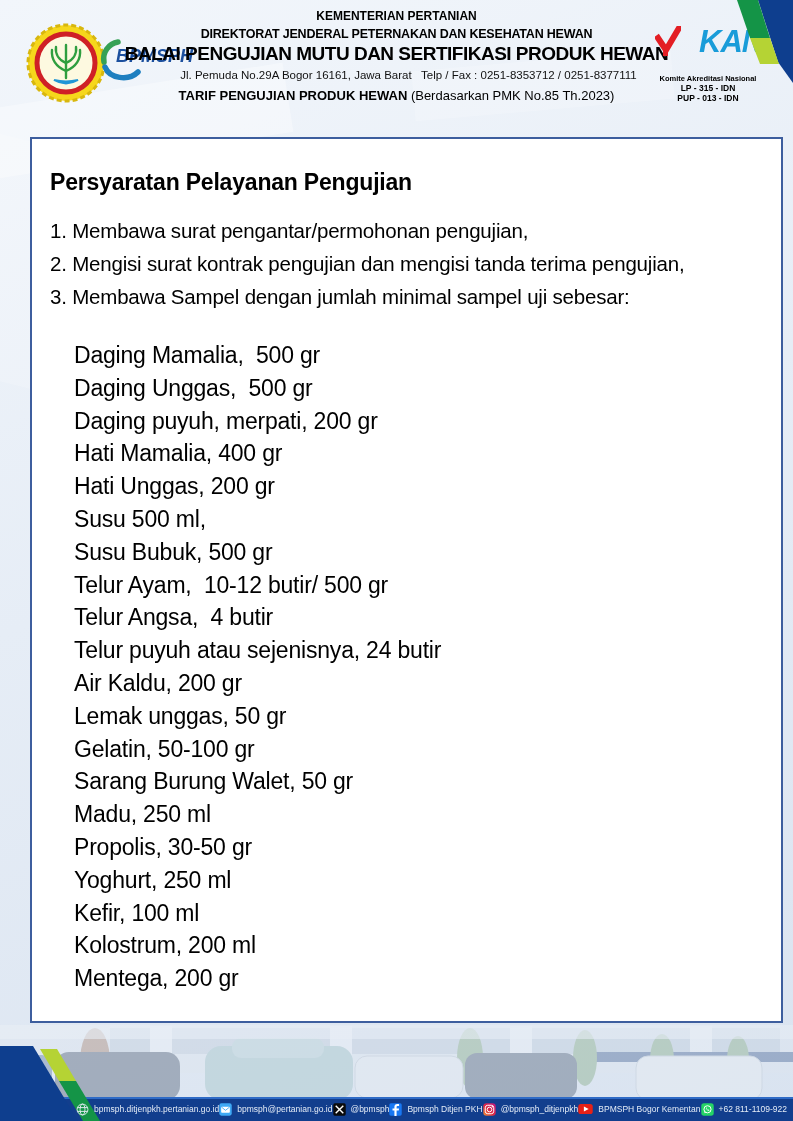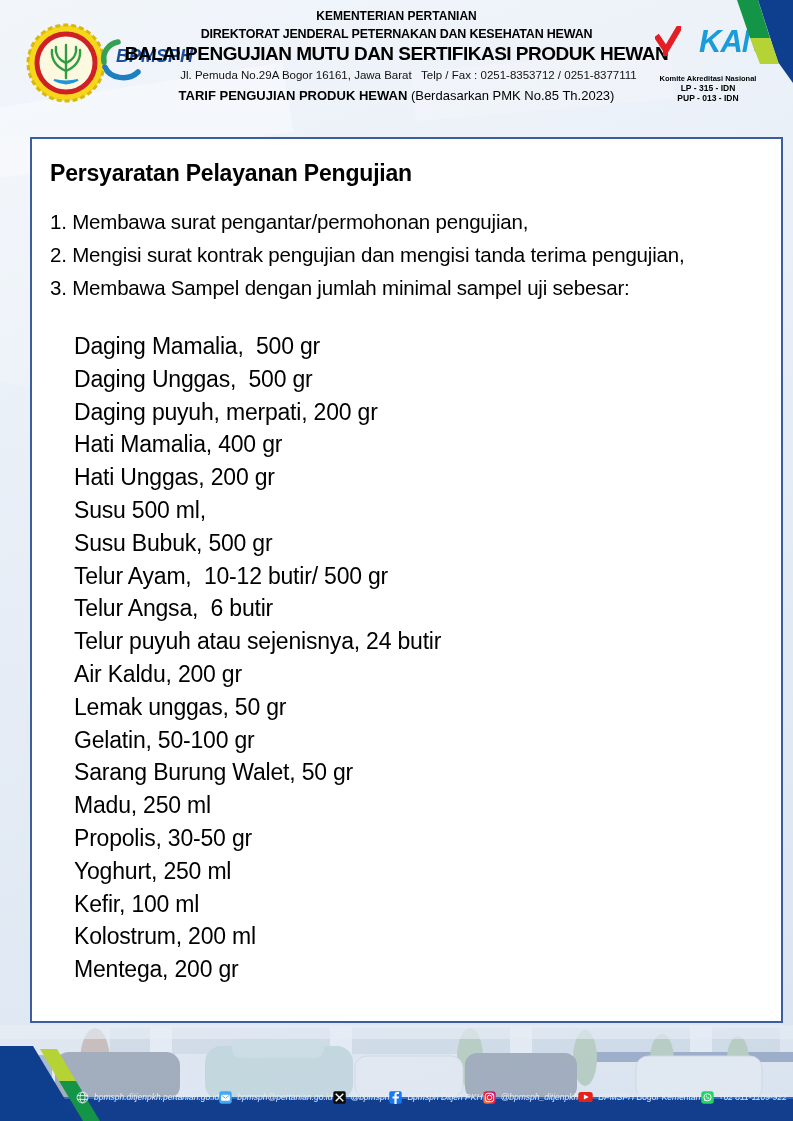--- a/index.html
+++ b/index.html
@@ -31,30 +31,30 @@
   .kan{position:absolute;right:26px;top:26px;width:118px;text-align:center;z-index:4;}
   .kan-row{position:relative;height:34px;}
   .kan-check{position:absolute;left:6px;top:0px;}
   .kan-name{position:absolute;left:30px;top:0px;font-style:italic;font-weight:bold;font-size:31px;line-height:31px;color:#199cd9;letter-spacing:-1px;margin-left:20px;}
   .kan-sub{font-size:7.5px;font-weight:bold;line-height:9px;margin-top:14px;}
   .kan-code{font-size:8.5px;font-weight:bold;line-height:10px;}
 
   
   .card{
     position:absolute;left:30px;top:137px;width:753px;height:886px;box-sizing:border-box;
-    background:#ffffff;border:2px solid #3d5e9e;padding:21px 18px;z-index:3;
+    background:#ffffff;border:2px solid #3d5e9e;padding:30px 18px;z-index:3;
   }
   .card-title{margin:0 0 18px 0;font-size:23px;font-weight:bold;letter-spacing:-0.2px;}
   .req-line{font-size:20.5px;line-height:33px;white-space:pre-wrap;letter-spacing:-0.2px;}
   .samples{list-style:none;margin:26px 0 0 24px;padding:0;}
   .samples li{font-size:23px;line-height:32.8px;white-space:pre-wrap;letter-spacing:-0.2px;}
 
   
   .footer-bar{position:absolute;left:0;bottom:0;width:793px;height:24px;background:#123e8d;border-top:2px solid #2f6bc6;box-sizing:border-box;z-index:5;}
-  .footer{position:absolute;left:76px;right:6px;bottom:12px;height:24px;display:flex;align-items:center;justify-content:space-between;z-index:7;font-style:italic;}
+  .footer{position:absolute;left:76px;right:6px;bottom:0;height:24px;display:flex;align-items:center;justify-content:space-between;z-index:7;}
   .f-item{display:flex;align-items:center;gap:5px;}
   .f-item .lbl{color:#e4ecf7;font-size:8.5px;white-space:nowrap;}
   .f-icon{display:block;}
 </style>
 </head>
 <body>
 
 <div class="page">
 
   <div class="bg-shape s1"></div>
@@ -133,21 +133,21 @@
     <div class="req-line">3. Membawa Sampel dengan jumlah minimal sampel uji sebesar:</div>
     <ul class="samples">
       <li>Daging Mamalia,  500 gr</li>
       <li>Daging Unggas,  500 gr</li>
       <li>Daging puyuh, merpati, 200 gr</li>
       <li>Hati Mamalia, 400 gr</li>
       <li>Hati Unggas, 200 gr</li>
       <li>Susu 500 ml,</li>
       <li>Susu Bubuk, 500 gr</li>
       <li>Telur Ayam,  10-12 butir/ 500 gr</li>
-      <li>Telur Angsa,  6 butir</li>
+      <li>Telur Angsa,  4 butir</li>
       <li>Telur puyuh atau sejenisnya, 24 butir</li>
       <li>Air Kaldu, 200 gr</li>
       <li>Lemak unggas, 50 gr</li>
       <li>Gelatin, 50-100 gr</li>
       <li>Sarang Burung Walet, 50 gr</li>
       <li>Madu, 250 ml</li>
       <li>Propolis, 30-50 gr</li>
       <li>Yoghurt, 250 ml</li>
       <li>Kefir, 100 ml</li>
       <li>Kolostrum, 200 ml</li>

